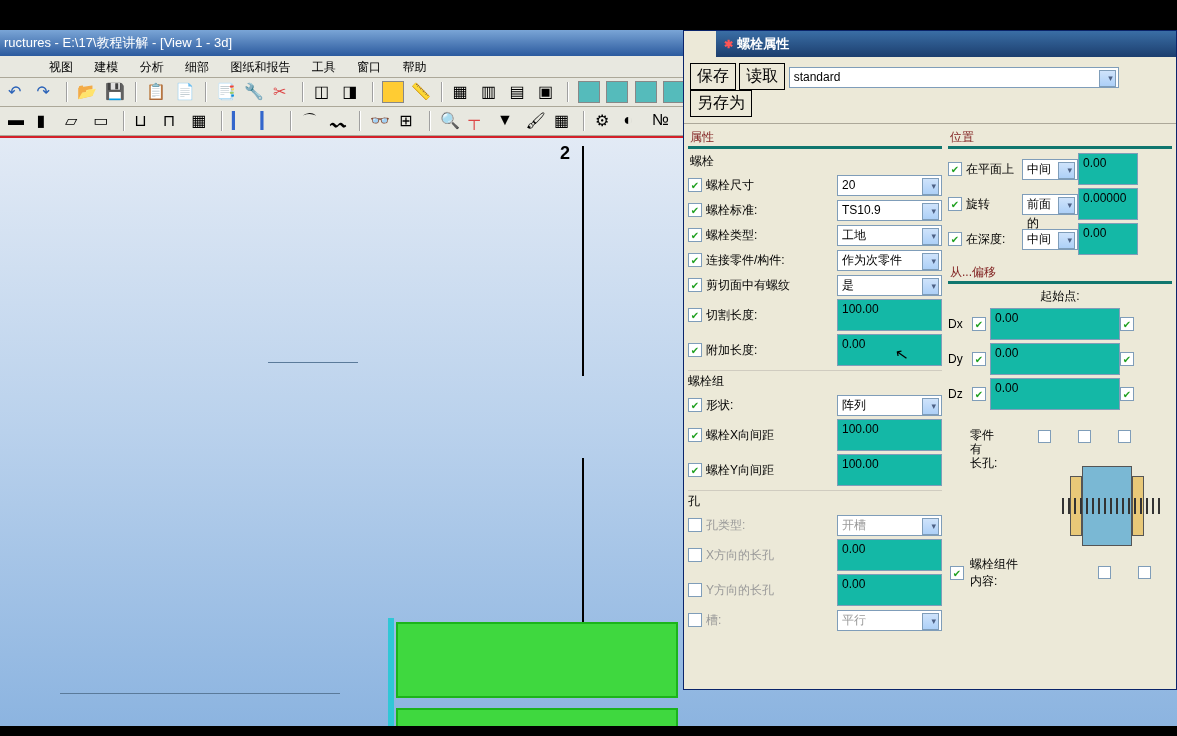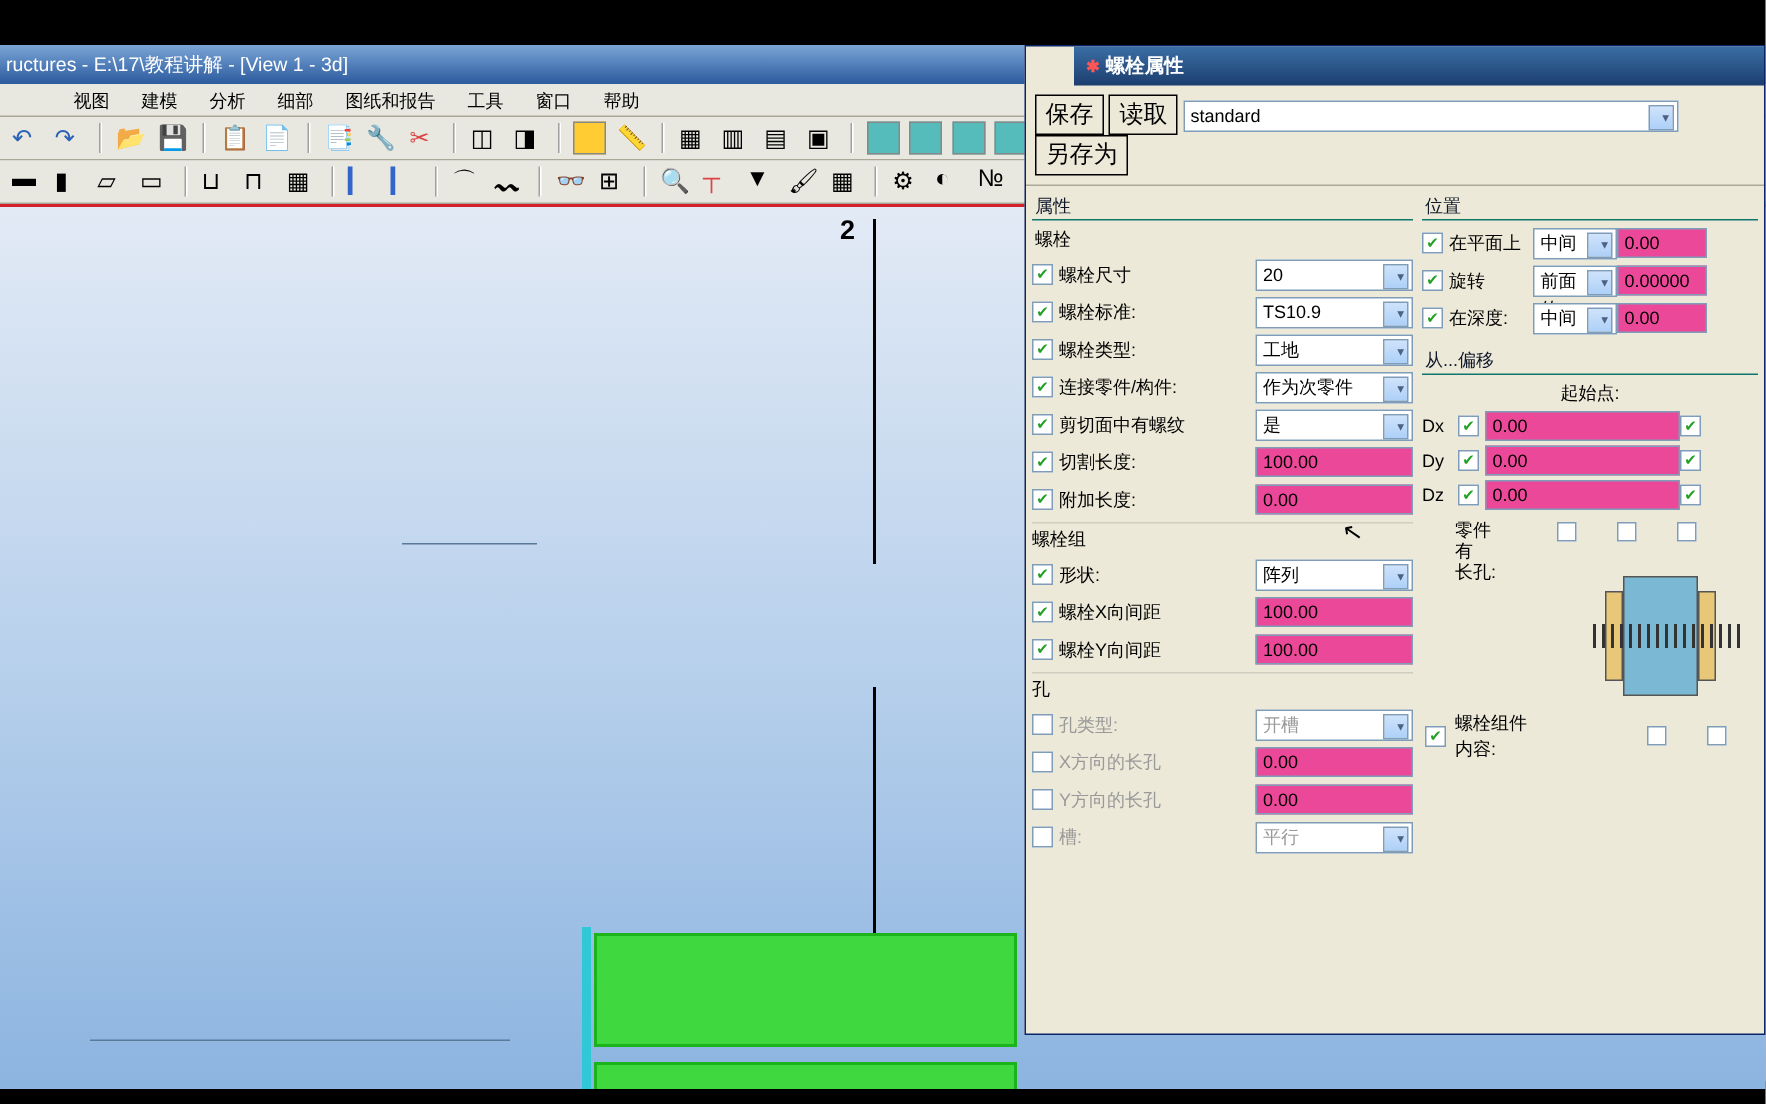--- a/index.html
+++ b/index.html
@@ -23,38 +23,38 @@
 .block { position: absolute; background: #3fd83f; border: 2px solid #1bb41b; }
 
 .dlg { position: absolute; top: 30px; right: 0; width: 494px; height: 660px; background: #ece9d8; border: 1px solid #0a246a; font-size: 12px; }
 .dlg-title { height: 26px; background: linear-gradient(#3a6ea5, #1c3e6e); color: #fff; font-weight: bold; font-size: 13px; line-height: 26px; padding-left: 8px; margin-left: 32px; }
 .dlg-title::before { content: "✱"; color: #f55; margin-right: 4px; font-size: 11px; }
 .dlg-top { padding: 6px; border-bottom: 1px solid #aca899; }
 .btn { display: inline-block; border: 1px solid #000; background: #ece9d8; padding: 2px 6px; font-size: 16px; cursor: pointer; }
 .combo { display: inline-block; border: 1px solid #7f9db9; background: #fff; height: 21px; line-height: 19px; padding: 0 18px 0 4px; position: relative; vertical-align: middle; }
 .combo::after { content: ""; position: absolute; right: 2px; top: 2px; width: 15px; height: 15px; background: linear-gradient(#cfe3fb,#add0f7); border: 1px solid #7f9db9; }
 .combo::before { content: "▾"; position: absolute; right: 5px; top: 1px; font-size: 9px; z-index: 1; color: #4d6185;}
-.txt { display: inline-block; border: 1px solid #7f9db9; background: #ec4899; height: 20px; line-height: 18px; padding: 0 4px; vertical-align: middle; }
+.txt { display: inline-block; border: 1px solid #7f9db9; background: #14b8a6; height: 32px; line-height: 18px; padding: 0 4px; vertical-align: middle; }
 
 .dlg-body { display: flex; padding: 4px; gap: 6px; }
 .col-l { width: 254px; }
 .col-r { flex: 1; }
 
-.fld-title { color: #0f172a; font-weight: normal; border-bottom: 1px solid #0f766e; margin-bottom: 4px; padding-left: 2px; line-height: 18px; }
+.fld-title { color: #7f1d1d; font-weight: normal; border-bottom: 3px solid #0f766e; margin-bottom: 4px; padding-left: 2px; line-height: 18px; }
 .row { display: flex; align-items: center; margin: 3px 0; min-height: 22px; }
 .chk { width: 14px; height: 14px; border: 1px solid #7f9db9; background: #fff; display: inline-flex; align-items: center; justify-content: center; font-size: 10px; color: #21a121; margin-right: 4px; flex-shrink: 0; }
 .chk.on::after { content: "✔"; }
 .lbl { flex: 1; }
 .lbl.dis { color: #999; }
 .sublbl { color: #000; margin-left: 2px; }
 
 .offset-row { display: flex; align-items: center; margin: 3px 0; }
 .offset-row .dxlabel { width: 24px; }
 
-.diagram { height: 170px; position: relative; margin-top: 4px; padding-left: 30px; }
+.diagram { height: 170px; position: relative; margin-top: 16px; padding-left: 30px; }
 .diagram-lbl { position: absolute; left: 22px; top: 2px; font-size: 12px; line-height: 14px; }
 .bolt-img { position: absolute; right: 0; top: 30px; width: 120px; height: 100px; }
 .bolt-rect { position: absolute; background: #7ab8d4; border: 1px solid #555; }
 .small-chk { width: 13px; height: 13px; border: 1px solid #7f9db9; background: #fff; display: inline-block; }
 
 .cursor { position: absolute; left: 895px; top: 345px; font-size: 16px; pointer-events: none; z-index: 100; transform: rotate(-10deg); }
 </style>
 </head>
 <body>
 

